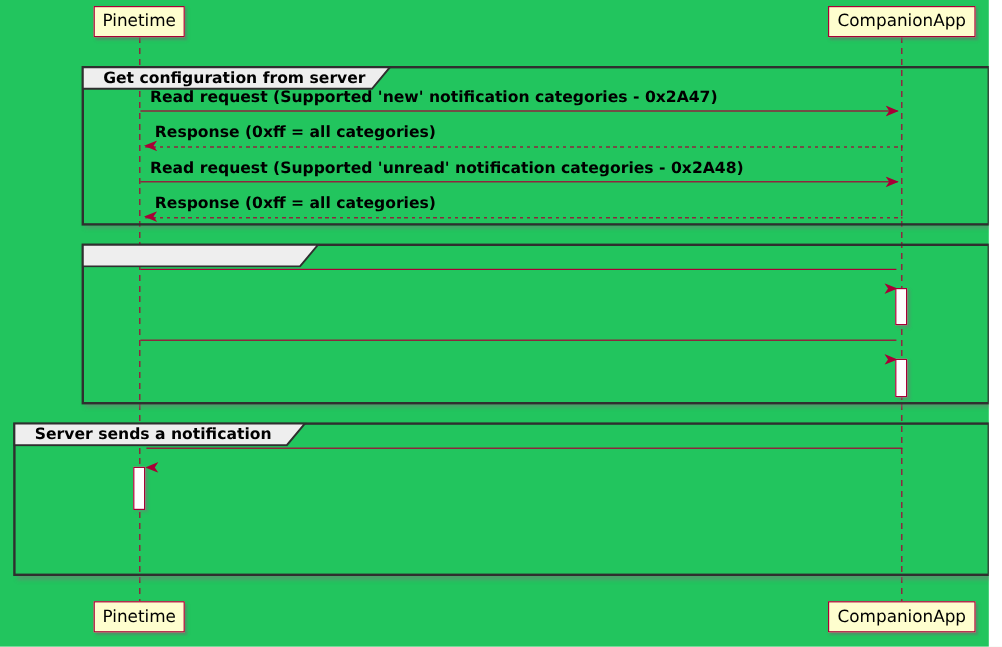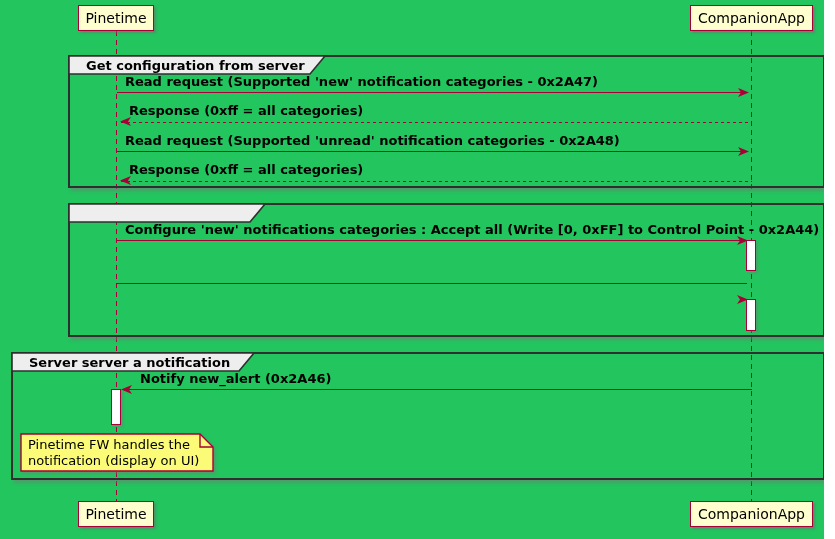--- a/index.html
+++ b/index.html
@@ -97,21 +97,21 @@
   <div class="frame" style="left:68px; top:203px; width:757px; height:134px;">
     <svg class="frame-tab" width="200" height="20">
       <path d="M1,1 H197 L182,19 H1 Z" style="fill:var(--frame-tab-fill,#EEEEEE); stroke:var(--frame-border,#2F2F2F); stroke-width:1.6;"></path>
     </svg>
   </div>
 
   <div class="frame" style="left:11px; top:352px; width:814px; height:128px;">
     <svg class="frame-tab" width="246" height="20">
       <path d="M1,1 H243 L228,19 H1 Z" style="fill:var(--frame-tab-fill,#EEEEEE); stroke:var(--frame-border,#2F2F2F); stroke-width:1.6;"></path>
     </svg>
-    <div class="frame-title">Server server a notification</div>
+    <div class="frame-title">Server sends a notification</div>
   </div>
 
   <div class="activation" style="left:746px; top:240px; height:31px;"></div>
   <div class="activation" style="left:746px; top:299px; height:32px;"></div>
   <div class="activation" style="left:111px; top:389px; height:36px;"></div>
 
   <div class="msg" style="left:117px; top:74px; width:631px;">
     <div class="msg-label">Read request (Supported 'new' notification categories - 0x2A47)</div>
     <div class="msg-line"></div>
     <svg class="msg-head right" width="11" height="9">
@@ -137,50 +137,40 @@
 
   <div class="msg" style="left:121px; top:162px; width:631px;">
     <div class="msg-label">Response (0xff = all categories)</div>
     <div class="msg-line dashed"></div>
     <svg class="msg-head left" width="11" height="9">
       <polygon points="0,4.5 11,0 8,4.5 11,9" style="fill:var(--arrow,#A80036);"></polygon>
     </svg>
   </div>
 
   <div class="msg" style="left:117px; top:222px; width:630px;">
-    <div class="msg-label">Configure 'new' notifications categories : Accept all (Write [0, 0xFF] to Control Point - 0x2A44)</div>
     <div class="msg-line"></div>
     <svg class="msg-head right" width="11" height="9">
       <polygon points="11,4.5 0,0 3,4.5 0,9" style="fill:var(--arrow,#A80036);"></polygon>
     </svg>
   </div>
 
   <div class="msg" style="left:117px; top:281px; width:630px;">
     <div class="msg-line"></div>
     <svg class="msg-head right" width="11" height="9">
       <polygon points="11,4.5 0,0 3,4.5 0,9" style="fill:var(--arrow,#A80036);"></polygon>
     </svg>
   </div>
 
   <div class="msg" style="left:122px; top:371px; width:630px;">
-    <div class="msg-label indent">Notify new_alert (0x2A46)</div>
     <div class="msg-line"></div>
     <svg class="msg-head left" width="11" height="9">
       <polygon points="0,4.5 11,0 8,4.5 11,9" style="fill:var(--arrow,#A80036);"></polygon>
     </svg>
   </div>
 
-  <div class="note" style="left:20px; top:433px; width:194px; height:39px;">
-    <svg class="note-svg" width="194" height="39">
-      <path d="M1,1 H180 L193,14 V38 H1 Z" style="fill:var(--note-fill,#FBFB77); stroke:var(--note-border,#A80036); stroke-width:1.4;"></path>
-      <path d="M180,1 V14 H193" style="fill:none; stroke:var(--note-border,#A80036); stroke-width:1.4;"></path>
-    </svg>
-    <div class="note-line" style="top:4px;">Pinetime FW handles the</div>
-    <div class="note-line" style="top:20px;">notification (display on UI)</div>
-  </div>
 
   <div class="participant" style="left:78px; top:501px; width:76px; height:26px;">
     <span>Pinetime</span>
   </div>
   <div class="participant" style="left:690px; top:501px; width:123px; height:26px;">
     <span>CompanionApp</span>
   </div>
 
 </div>
 

